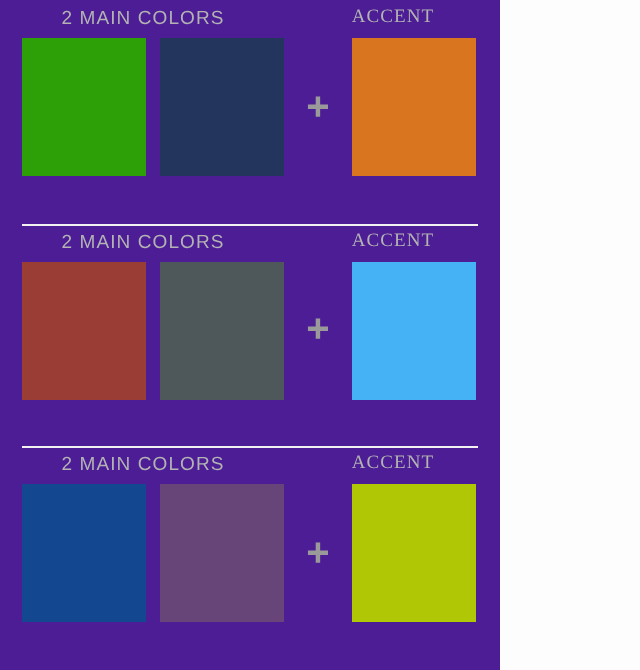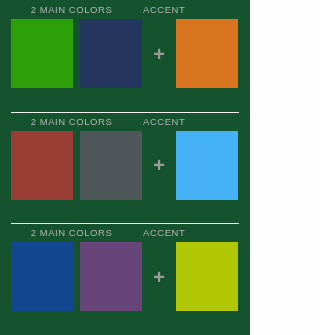--- a/index.html
+++ b/index.html
@@ -18,21 +18,21 @@
     height: 335px;
     background: #fdfdfd;
     display: flex;
     flex-direction: column;
   }
 
   .palette-row {
     position: relative;
     width: 250px;
     height: 111.6px;
-    background: #14532d;
+    background: #4c1d95;
     flex: 0 0 auto;
   }
 
   .palette-row + .palette-row::before {
     content: "";
     position: absolute;
     left: 11px;
     right: 11px;
     top: 0;
     height: 1px;
@@ -59,20 +59,22 @@
 
   .label-main {
     left: 0;
     width: 143px;
     text-align: center;
   }
 
   .label-accent {
     left: 143px;
     width: 107px;
+    text-align: center;
+    font-family: Liberation Serif, serif;
   }
 
   .row-swatches {
     position: absolute;
     left: 0;
     top: 19px;
     width: 250px;
     height: 70px;
   }
 

